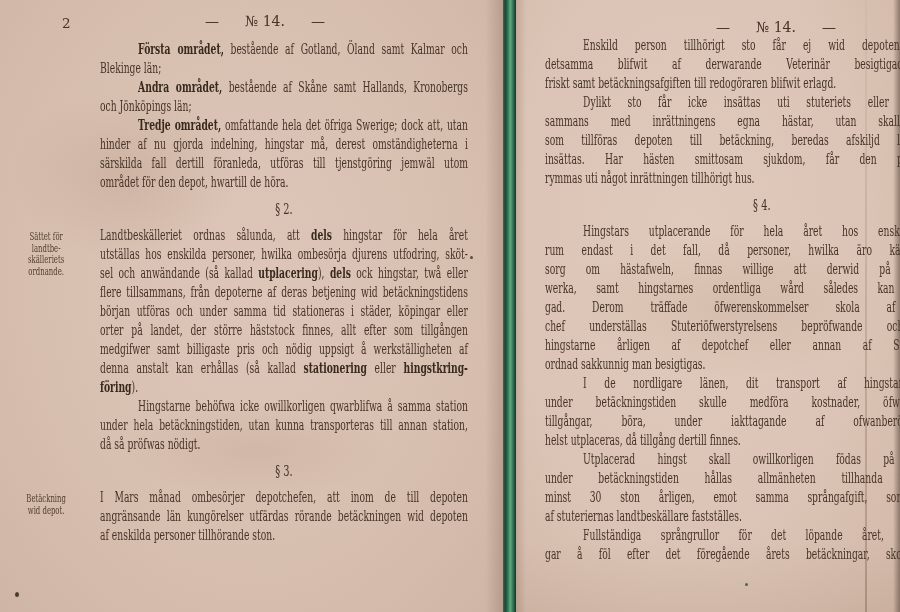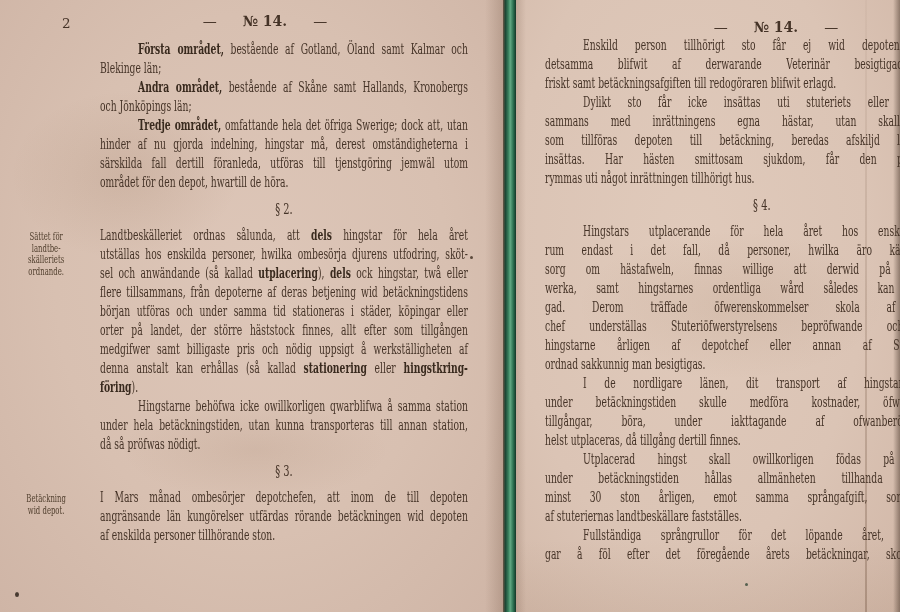--- a/index.html
+++ b/index.html
@@ -19,21 +19,21 @@
     background:linear-gradient(to right,rgba(70,52,40,0),rgba(70,52,40,.5));}
   .crease{position:absolute;left:349px;top:0;width:2px;height:100%;
     background:linear-gradient(to bottom,rgba(100,70,50,.04),rgba(100,70,50,.32));}
   .ghost{position:absolute;pointer-events:none;}
   .speck{position:absolute;border-radius:50%;}
 
   .page-num{position:absolute;left:62px;top:15px;font-size:13.5px;}
   .running-head{position:absolute;display:flex;justify-content:center;align-items:baseline;gap:26px;font-size:14px;}
   .rh-left{left:85px;top:13px;width:360px;}
   .rh-right{left:80px;top:19px;width:360px;}
-  .head-label{font-weight:bold;text-align:center;}
+  .head-label{font-weight:normal;text-align:center;}
 
   .text-flow{position:absolute;transform-origin:0 0;font-size:14px;line-height:19px;}
   .tf-left{left:100px;top:40px;width:560px;transform:scaleX(0.657);}
   .tf-right{left:29px;top:36px;width:660px;transform:scaleX(0.657);}
   .line{text-align:justify;text-align-last:justify;white-space:normal;}
   .line-last{text-align-last:left;}
   .para{position:relative;}
   .para .line:first-child{text-indent:58px;}
   .sec-heading{text-align:center;font-size:15px;margin:8px 0 7px;}
   .margin-note{position:absolute;right:100%;margin-right:16px;top:5px;width:132px;

